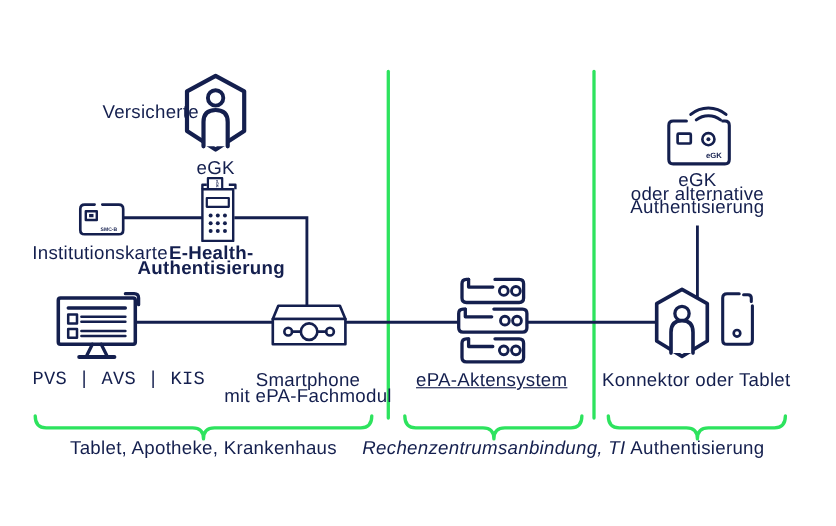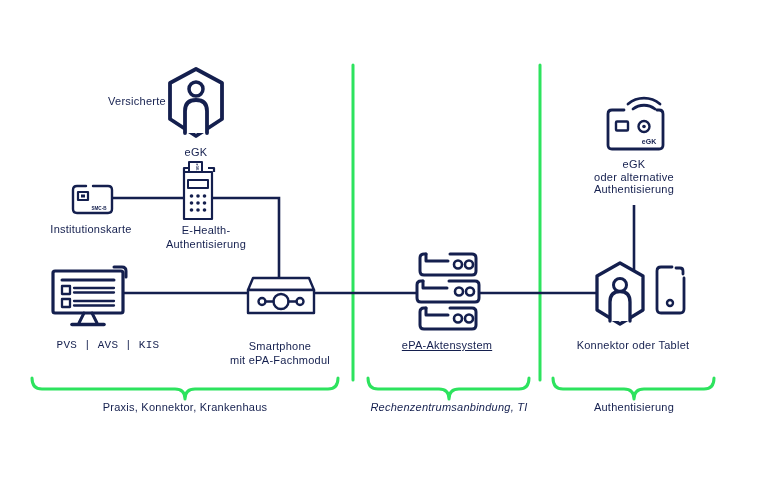--- a/index.html
+++ b/index.html
@@ -12,21 +12,21 @@
     position:relative;
     width:760px;height:478px;
     background:var(--bg);
     font-family:"Liberation Sans", sans-serif;
     overflow:hidden;
   }
   .canvas svg{position:absolute;inset:0;display:block;}
   .lbl{
     position:absolute;
     color:var(--navy);
-    font-size:11px;
+    font-size:17px;
     line-height:13px;
     letter-spacing:0.25px;
     text-align:center;
     transform:translateX(-50%);
     white-space:nowrap;
   }
   .lbl .line{line-height:14px;}
   .lbl.tight .line{line-height:12.5px;}
   .svgtext{
     font-family:"Liberation Sans", sans-serif;
@@ -152,21 +152,21 @@
       <circle stroke-width="2.4" cx="670" cy="303" r="3"></circle>
     </g>
   </svg>
 
   <div class="lbl" style="left:137px;top:95px;">Versicherte</div>
 
   <div class="lbl" style="left:196px;top:146px;">eGK</div>
 
   <div class="lbl" style="left:91px;top:223px;">Institutionskarte</div>
 
-  <div class="lbl" style="left:206px;top:223px;">
+  <div class="lbl" style="left:192px;top:223px;font-weight:bold;">
     <div class="line">E-Health-</div>
     <div class="line">Authentisierung</div>
   </div>
 
   <div class="lbl" style="left:108px;top:339px;font-family:Liberation Mono, monospace;">PVS | AVS | KIS</div>
 
   <div class="lbl" style="left:280px;top:339px;">
     <div class="line">Smartphone</div>
     <div class="line">mit ePA-Fachmodul</div>
   </div>
@@ -174,17 +174,17 @@
   <div class="lbl" style="left:447px;top:339px;text-decoration:underline;">ePA-Aktensystem</div>
 
   <div class="lbl tight" style="left:634px;top:158px;">
     <div class="line">eGK</div>
     <div class="line">oder alternative</div>
     <div class="line">Authentisierung</div>
   </div>
 
   <div class="lbl" style="left:633px;top:339px;">Konnektor oder Tablet</div>
 
-  <div class="lbl" style="left:185px;top:401px;">Praxis, Konnektor, Krankenhaus</div>
+  <div class="lbl" style="left:185px;top:401px;">Tablet, Apotheke, Krankenhaus</div>
   <div class="lbl" style="left:449px;top:401px;font-style:italic;">Rechenzentrumsanbindung, TI</div>
   <div class="lbl" style="left:634px;top:401px;">Authentisierung</div>
 
 </div>
 
 </body></html>

